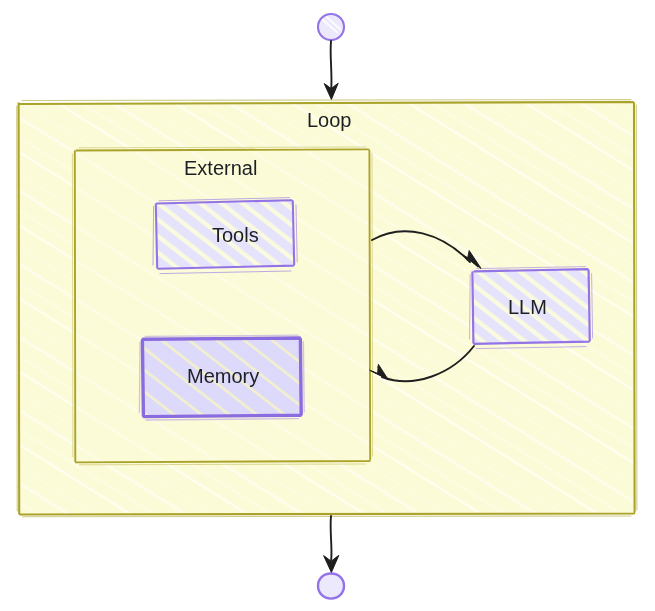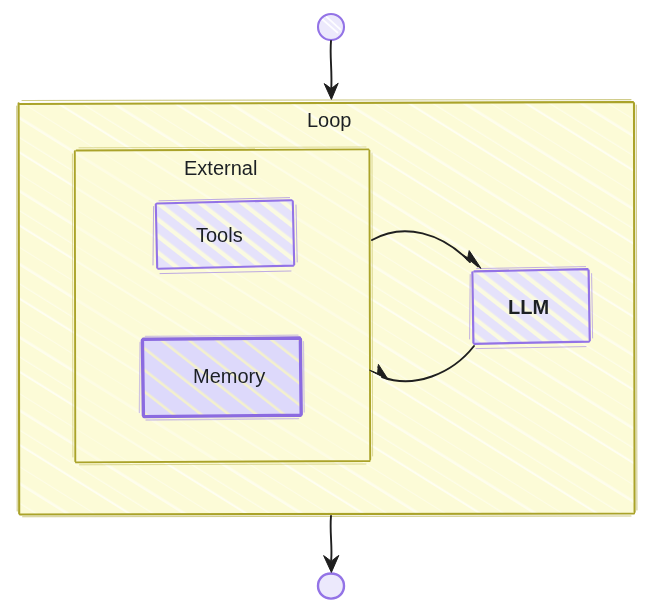--- a/index.html
+++ b/index.html
@@ -41,23 +41,23 @@
     position: absolute;
     color: #1c2024;
     font-family: "Liberation Sans", sans-serif;
     font-size: 20px;
     line-height: 1;
     white-space: nowrap;
     pointer-events: none;
   }
   .lbl-loop     { left: 307px; top: 110px; }
   .lbl-external { left: 184px; top: 158px; }
-  .lbl-tools    { left: 196px; top: 225px; }
-  .lbl-memory   { left: 193px; top: 366px; }
-  .lbl-llm      { left: 508px; top: 297px; font-weight: bold; }
+  .lbl-tools    { left: 212px; top: 225px; }
+  .lbl-memory   { left: 187px; top: 366px; }
+  .lbl-llm      { left: 508px; top: 297px; }
 </style>
 </head>
 <body>
 
 <div id="diagram-root">
 
   <svg id="diagram-svg" viewBox="0 0 655 611" xmlns="http://www.w3.org/2000/svg">
     <defs>
 
       <pattern id="clusterStreaks" width="62" height="62" patternUnits="userSpaceOnUse" patternTransform="rotate(-58)">

